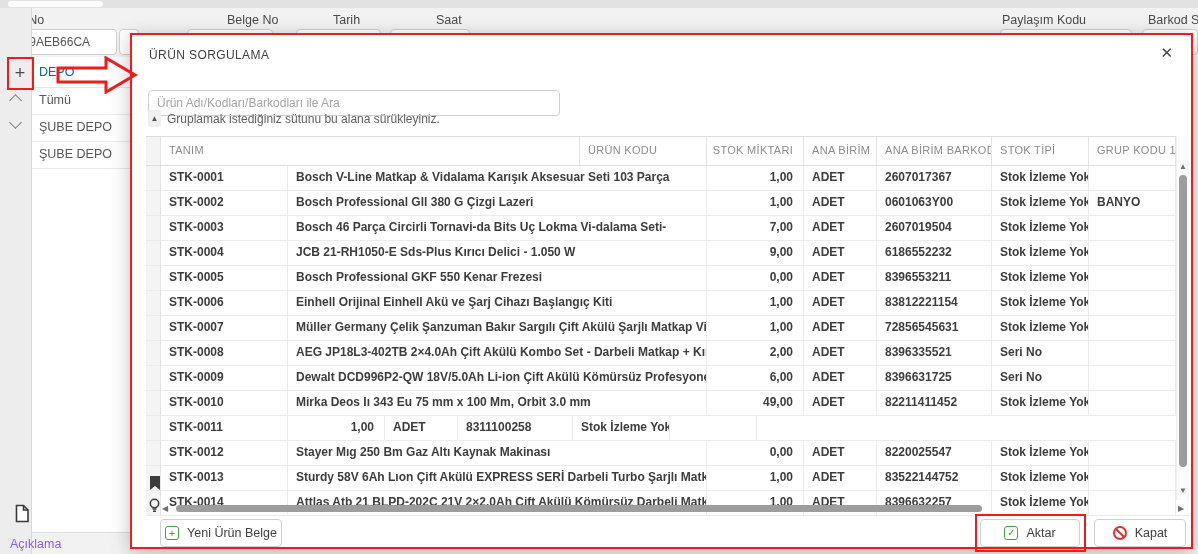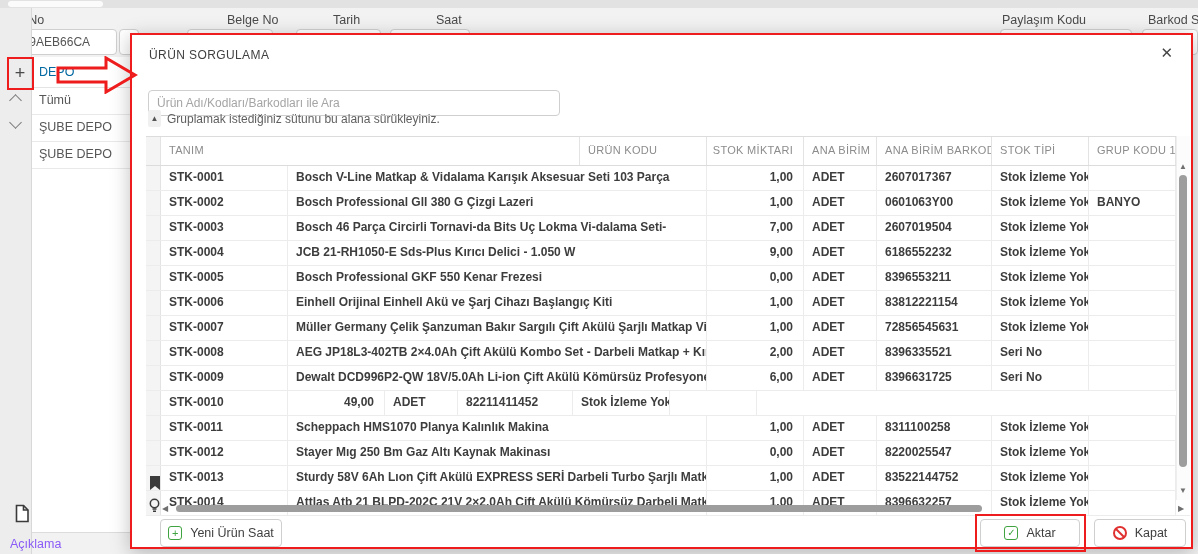--- a/index.html
+++ b/index.html
@@ -225,30 +225,30 @@
             <div class="tcell w1">Dewalt DCD996P2-QW 18V/5.0Ah Li-ion Çift Akülü Kömürsüz Profesyonel Darbeli Matk...</div>
             <div class="tcell w2">6,00</div>
             <div class="tcell w3">ADET</div>
             <div class="tcell w4">8396631725</div>
             <div class="tcell w5">Seri No</div>
             <div class="tcell w6"></div>
           </div>
           <div class="trow">
             <div class="gut"></div>
             <div class="tcell w0">STK-0010</div>
+            <div class="tcell w1">Mirka Deos Iı 343 Eu 75 mm x 100 Mm, Orbit 3.0 mm</div>
             <div class="tcell w2">49,00</div>
             <div class="tcell w3">ADET</div>
             <div class="tcell w4">82211411452</div>
             <div class="tcell w5">Stok İzleme Yok</div>
             <div class="tcell w6"></div>
           </div>
           <div class="trow">
             <div class="gut"></div>
             <div class="tcell w0">STK-0011</div>
-            <div class="tcell w1">Scheppach HMS1070 Planya Kalınlık Makina</div>
             <div class="tcell w2">1,00</div>
             <div class="tcell w3">ADET</div>
             <div class="tcell w4">8311100258</div>
             <div class="tcell w5">Stok İzleme Yok</div>
             <div class="tcell w6"></div>
           </div>
           <div class="trow">
             <div class="gut"></div>
             <div class="tcell w0">STK-0012</div>
             <div class="tcell w1">Stayer Mıg 250 Bm Gaz Altı Kaynak Makinası</div>
@@ -297,21 +297,21 @@
           <path d="M4.5 11 h4 M5 13.2 h3" stroke="#3b3b3b" stroke-width="1.5"></path>
         </svg>
     </div>
 
     <div class="abs sarrow hscroll-larr">◀</div>
     <div class="abs hthumb"></div>
     <div class="abs sarrow hscroll-rarr">▶</div>
 
     <div class="abs btn btn-new">
       <span class="icon-boxplus">+</span>
-      <span>Yeni Ürün Saat</span>
+      <span>Yeni Ürün Belge</span>
     </div>
     <div class="abs btn btn-aktar">
       <span class="icon-check">✓</span>
       <span>Aktar</span>
     </div>
     <div class="abs anno-box" style="left:843px;top:479px;width:111px;height:38px"></div>
     <div class="abs btn btn-kapat">
       <span class="icon-ban"></span>
       <span>Kapat</span>
     </div>

